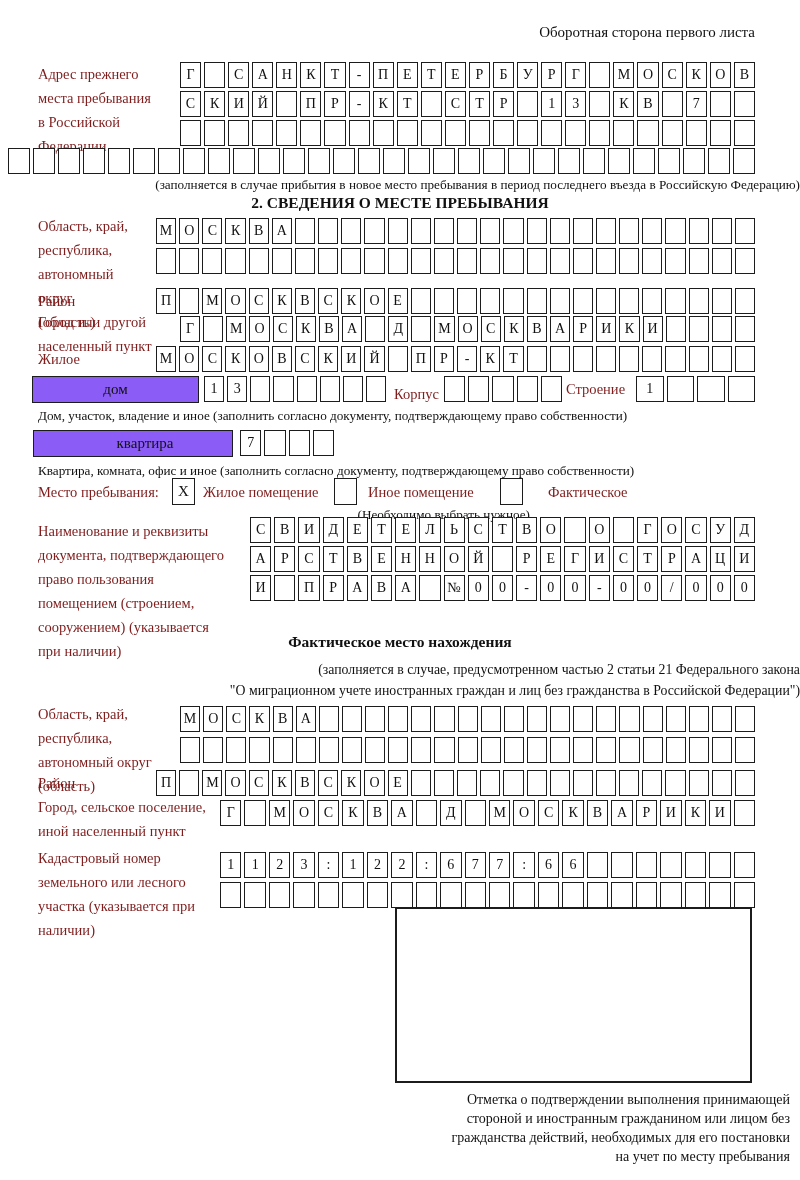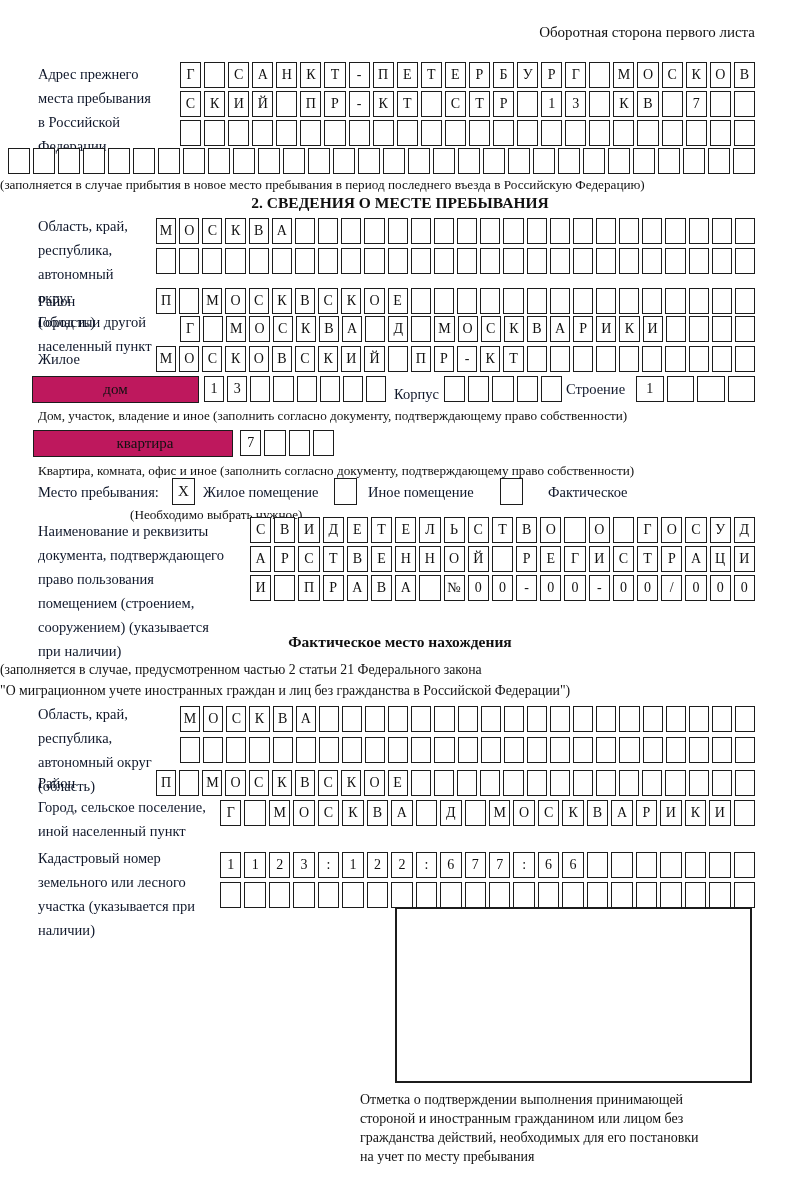--- a/index.html
+++ b/index.html
@@ -1,38 +1,38 @@
 <!DOCTYPE html>
 <html><head>
 <meta charset="utf-8">
 <style>
   html,body{margin:0;padding:0;background:#fff;}
   .sheet{
     position:relative;width:800px;height:1180px;background:#fff;overflow:hidden;
     font-family:"Liberation Serif","DejaVu Serif",serif;color:#111;
   }
   .abs{position:absolute;}
-  .lbl{font-size:14.5px;line-height:24px;color:#0f172a;}
+  .lbl{font-size:14.5px;line-height:24px;color:#7f1d1d;}
   .cells{display:flex;gap:3px;}
   .cell{
     flex:1;height:26px;box-sizing:border-box;border:1.8px solid #1c1c1c;
     text-align:center;font-size:14px;line-height:23px;font-family:inherit;background:#fff;
   }
   .widebox{
     box-sizing:border-box;border:1.8px solid #1c1c1c;height:27px;
-    text-align:center;font-size:15px;line-height:24px;background:#be185d;
+    text-align:center;font-size:15px;line-height:24px;background:#8b5cf6;
   }
   .caption{font-size:13.2px;line-height:17px;color:#111;}
   .title{font-size:15.5px;font-weight:bold;text-align:center;}
   .checkbox{
     box-sizing:border-box;border:1.8px solid #1c1c1c;width:23px;height:27px;
     text-align:center;font-size:15px;line-height:24px;background:#fff;
   }
   .stampbox{box-sizing:border-box;border:2px solid #1c1c1c;background:#fff;}
-  .ctr{text-align:left;}
+  .ctr{text-align:right;}
 </style>
 </head>
 <body>
 
 <div class="sheet">
 
   <div class="abs" style="top:24px;right:45px;font-size:15px;">Оборотная сторона первого листа</div>
 
   <div class="abs lbl" style="left:38px;top:62px;width:118px;">Адрес прежнего места пребывания в Российской Федерации</div>
   <div class="abs cells" style="left:180px;top:62px;width:575px;">

